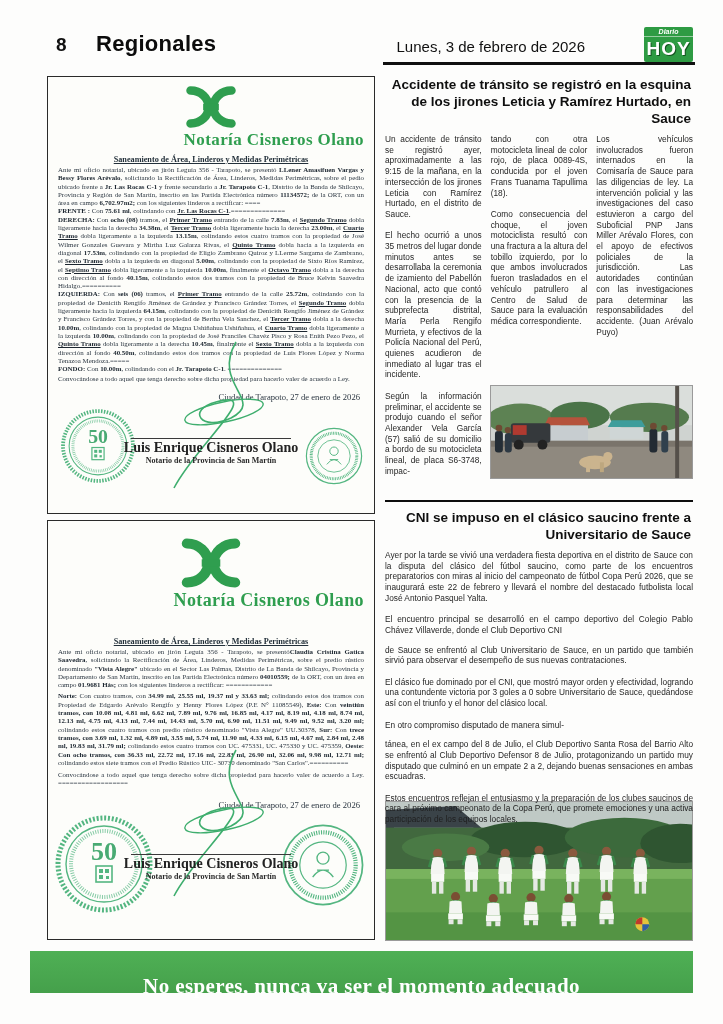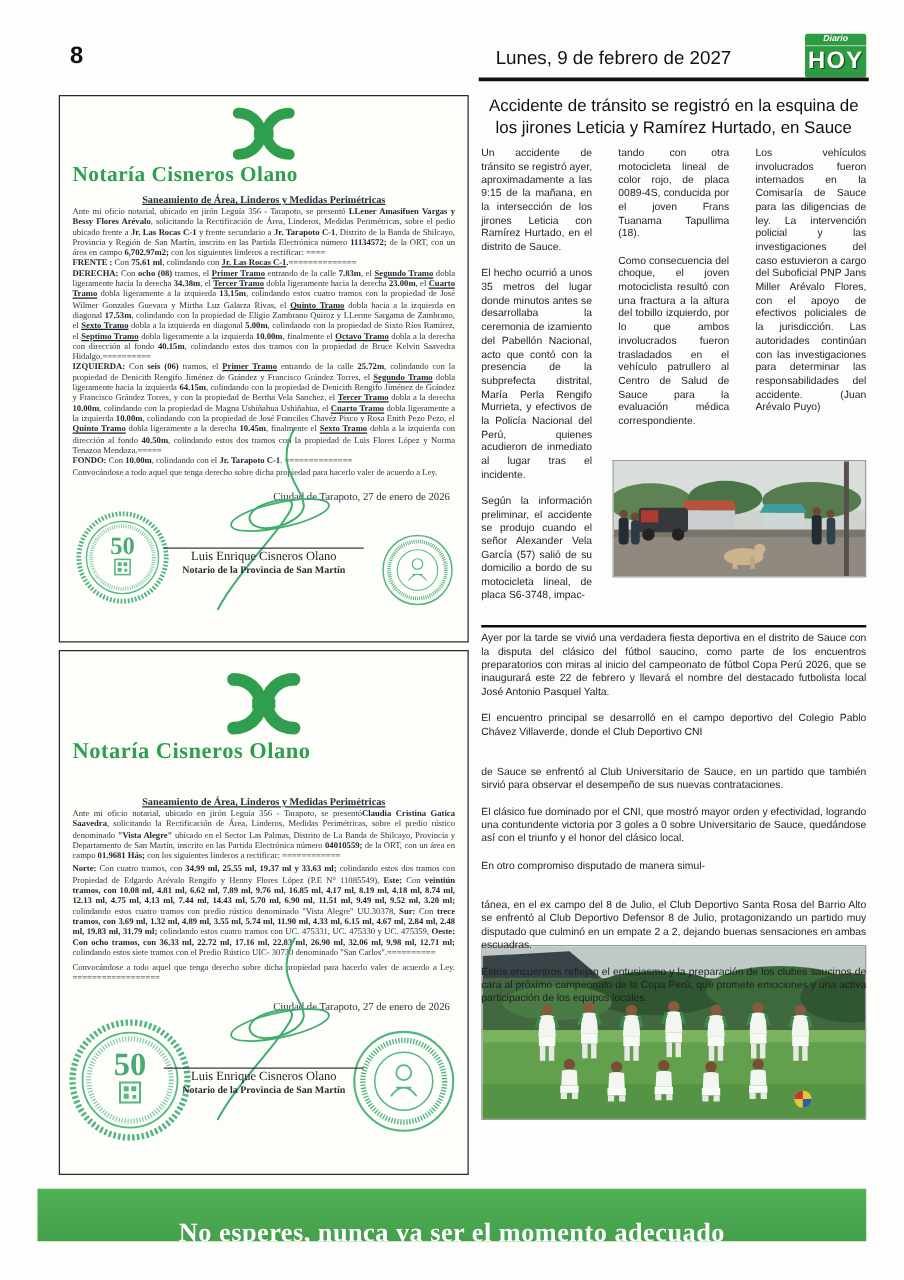--- a/index.html
+++ b/index.html
@@ -14,67 +14,68 @@
   .hdr-logo { position:absolute; right:30px; top:27px; width:49px; height:35px; background:#2e9b43; border-radius:2px; text-align:center; color:#fff; font-family:"Liberation Sans",sans-serif; }
   .hdr-logo .lg-top { font-size:7px; font-weight:bold; font-style:italic; line-height:9px; border-bottom:1px solid rgba(255,255,255,.5); }
   .hdr-logo .lg-main { font-size:19px; font-weight:bold; letter-spacing:1px; line-height:24px; text-shadow:1px 1px 0 #14521f; }
   .rule-right { position:absolute; left:383px; top:62px; width:312px; height:3px; background:#101010; }
 
   
   .notice { position:absolute; left:47px; width:328px; border:1.4px solid #2a2a2a; background:#fdfdfa; padding:6px 10px 0 10px; overflow:hidden; }
   .notice1 { top:76px; height:438px; }
   .notice2 { top:520px; height:420px; }
   .nt-logo { display:block; margin:2px auto 0 auto; }
-  .nt-brand { text-align:left; font-weight:bold; font-size:17px; color:#2f9e4f; letter-spacing:.4px; margin-top:1px; }
+  .nt-brand { text-align:right; font-weight:bold; font-size:17px; color:#2f9e4f; letter-spacing:.4px; margin-top:1px; }
   .notice2 .nt-brand { font-size:18px; }
   .nt-heading { text-align:center; font-weight:bold; font-size:8.2px; text-decoration:underline; margin-top:5px; margin-bottom:2px; color:#23303a; }
   .notice2 .nt-heading { margin-top:26px; }
   .np { font-size:6.9px; line-height:8.3px; text-align:justify; color:#2a3540; }
   .np b { color:#1c2630; }
   .nt-closing { font-size:6.9px; line-height:8.3px; text-align:justify; color:#2a3540; margin-top:2px; }
   .nt-dateline { font-size:8.6px; text-align:right; color:#2a3540; margin:8px 4px 2px 0; }
   .sig-block { position:relative; margin-top:2px; }
   .notice1 .sig-block { height:84px; }
   .notice2 .sig-block { height:108px; }
   .seal { position:absolute; opacity:.92; }
   .seal-anniv-1 { left:2px; top:4px; width:76px; height:76px; }
   .seal-round-1 { right:0px; top:22px; width:60px; height:60px; }
   .seal-anniv-2 { left:-4px; top:2px; width:100px; height:100px; }
   .seal-round-2 { right:-2px; top:10px; width:86px; height:86px; }
   .sig-swoosh { position:absolute; left:50%; transform:translateX(-50%); top:-64px; width:190px; height:150px; pointer-events:none; }
   .sig-name-block { position:absolute; left:50%; transform:translateX(-50%); top:34px; width:190px; text-align:center; }
   .notice2 .sig-name-block { top:42px; }
   .sig-line { border-top:1px solid #3a3a3a; width:160px; margin:0 auto 1px auto; }
-  .sig-name { font-weight:normal; font-size:10px; color:#222; }
+  .sig-name { font-weight:bold; font-size:14px; color:#222; }
   .sig-title { font-weight:bold; font-size:8px; color:#2a2a2a; }
 
   
   .article { position:absolute; left:385px; width:308px; }
   .article1 { top:72px; height:426px; }
   .article2 { top:500px; height:444px; border-top:2.5px solid #0d0d0d; padding-top:3px; }
-  .art-title { font-family:"Liberation Sans",sans-serif; font-weight:normal; font-size:13.5px; line-height:17px; text-align:center; color:#0f0f0f; margin:4px 2px 7px 2px; }
-  .art-cols { position:relative; display:flex; gap:21px; }
+  .art-title { font-family:"Liberation Sans",sans-serif; font-weight:bold; font-size:13.5px; line-height:17px; text-align:right; color:#0f0f0f; margin:4px 2px 7px 2px; }
+  .art-cols { position:relative; display:flex; gap:9px; }
   .art-col { flex:1; font-family:"Liberation Sans",sans-serif; font-size:8.3px; line-height:10.7px; text-align:justify; color:#1f1f1f; white-space:pre-line; }
   .article1 .art-cols { height:347px; }
   .article2 .art-cols { height:246px;flex-direction:column; }
   .photo { border:1px solid #9a9a9a; display:block; }
   .photo-accident { position:absolute; right:0; bottom:2px; width:203px; height:94px; }
   .photo-team { width:308px; height:140px; margin-top:5px; }
 
   
   .banner { position:absolute; left:30px; top:951px; width:663px; height:42px; background:linear-gradient(#4fb055,#45a04b); display:flex; align-items:center; justify-content:center; }
   .banner-text { font-family:"Liberation Serif",serif; font-weight:bold; font-size:21px; color:#ffffff; letter-spacing:.4px;margin-top:28px; }
 </style>
 </head>
 <body>
 
 <div class="page">
 
   <div class="hdr-pagenum">8</div>
-  <div class="hdr-date">Lunes, 9 de febrero de 2027</div>
+  <div class="hdr-section">Regionales</div>
+  <div class="hdr-date">Lunes, 3 de febrero de 2026</div>
   <div class="hdr-logo">
     <div class="lg-top">Diario</div>
     <div class="lg-main">HOY</div>
   </div>
   <div class="rule-right"></div>
 
   <section class="notice notice1">
     <svg class="nt-logo" width="104" height="44" viewBox="0 0 120 56">
       <path d="M34,7 A23,21 0 1 1 34,49" fill="none" stroke="#2f9e4f" stroke-width="11" stroke-linecap="round"></path>
       <path d="M86,7 A23,21 0 1 0 86,49" fill="none" stroke="#2f9e4f" stroke-width="11" stroke-linecap="round"></path>
@@ -202,20 +203,21 @@
         <ellipse cx="105" cy="78" rx="16" ry="7" fill="#cbb48e"></ellipse>
         <rect x="96" y="78" width="4" height="10" fill="#cbb48e"></rect>
           <rect x="110" y="78" width="4" height="10" fill="#bda77f"></rect>
         <circle cx="118" cy="72" r="4.6" fill="#cbb48e"></circle>
         <rect x="186" y="0" width="4" height="94" fill="#55504a"></rect>
       </svg>
     </div>
   </article>
 
   <article class="article article2">
+    <h1 class="art-title">CNI se impuso en el clásico saucino frente a Universitario de Sauce</h1>
     <div class="art-cols">
       <div class="art-col">Ayer por la tarde se vivió una verdadera fiesta deportiva en el distrito de Sauce con la disputa del clásico del fútbol saucino, como parte de los encuentros preparatorios con miras al inicio del campeonato de fútbol Copa Perú 2026, que se inaugurará este 22 de febrero y llevará el nombre del destacado futbolista local José Antonio Pasquel Yalta.
 
 El encuentro principal se desarrolló en el campo deportivo del Colegio Pablo Chávez Villaverde, donde el Club Deportivo CNI</div>
       <div class="art-col">de Sauce se enfrentó al Club Universitario de Sauce, en un partido que también sirvió para observar el desempeño de sus nuevas contrataciones.
 
 El clásico fue dominado por el CNI, que mostró mayor orden y efectividad, logrando una contundente victoria por 3 goles a 0 sobre Universitario de Sauce, quedándose así con el triunfo y el honor del clásico local.
 
 En otro compromiso disputado de manera simul-</div>
       <div class="art-col">tánea, en el ex campo del 8 de Julio, el Club Deportivo Santa Rosa del Barrio Alto se enfrentó al Club Deportivo Defensor 8 de Julio, protagonizando un partido muy disputado que culminó en un empate 2 a 2, dejando buenas sensaciones en ambas escuadras.

